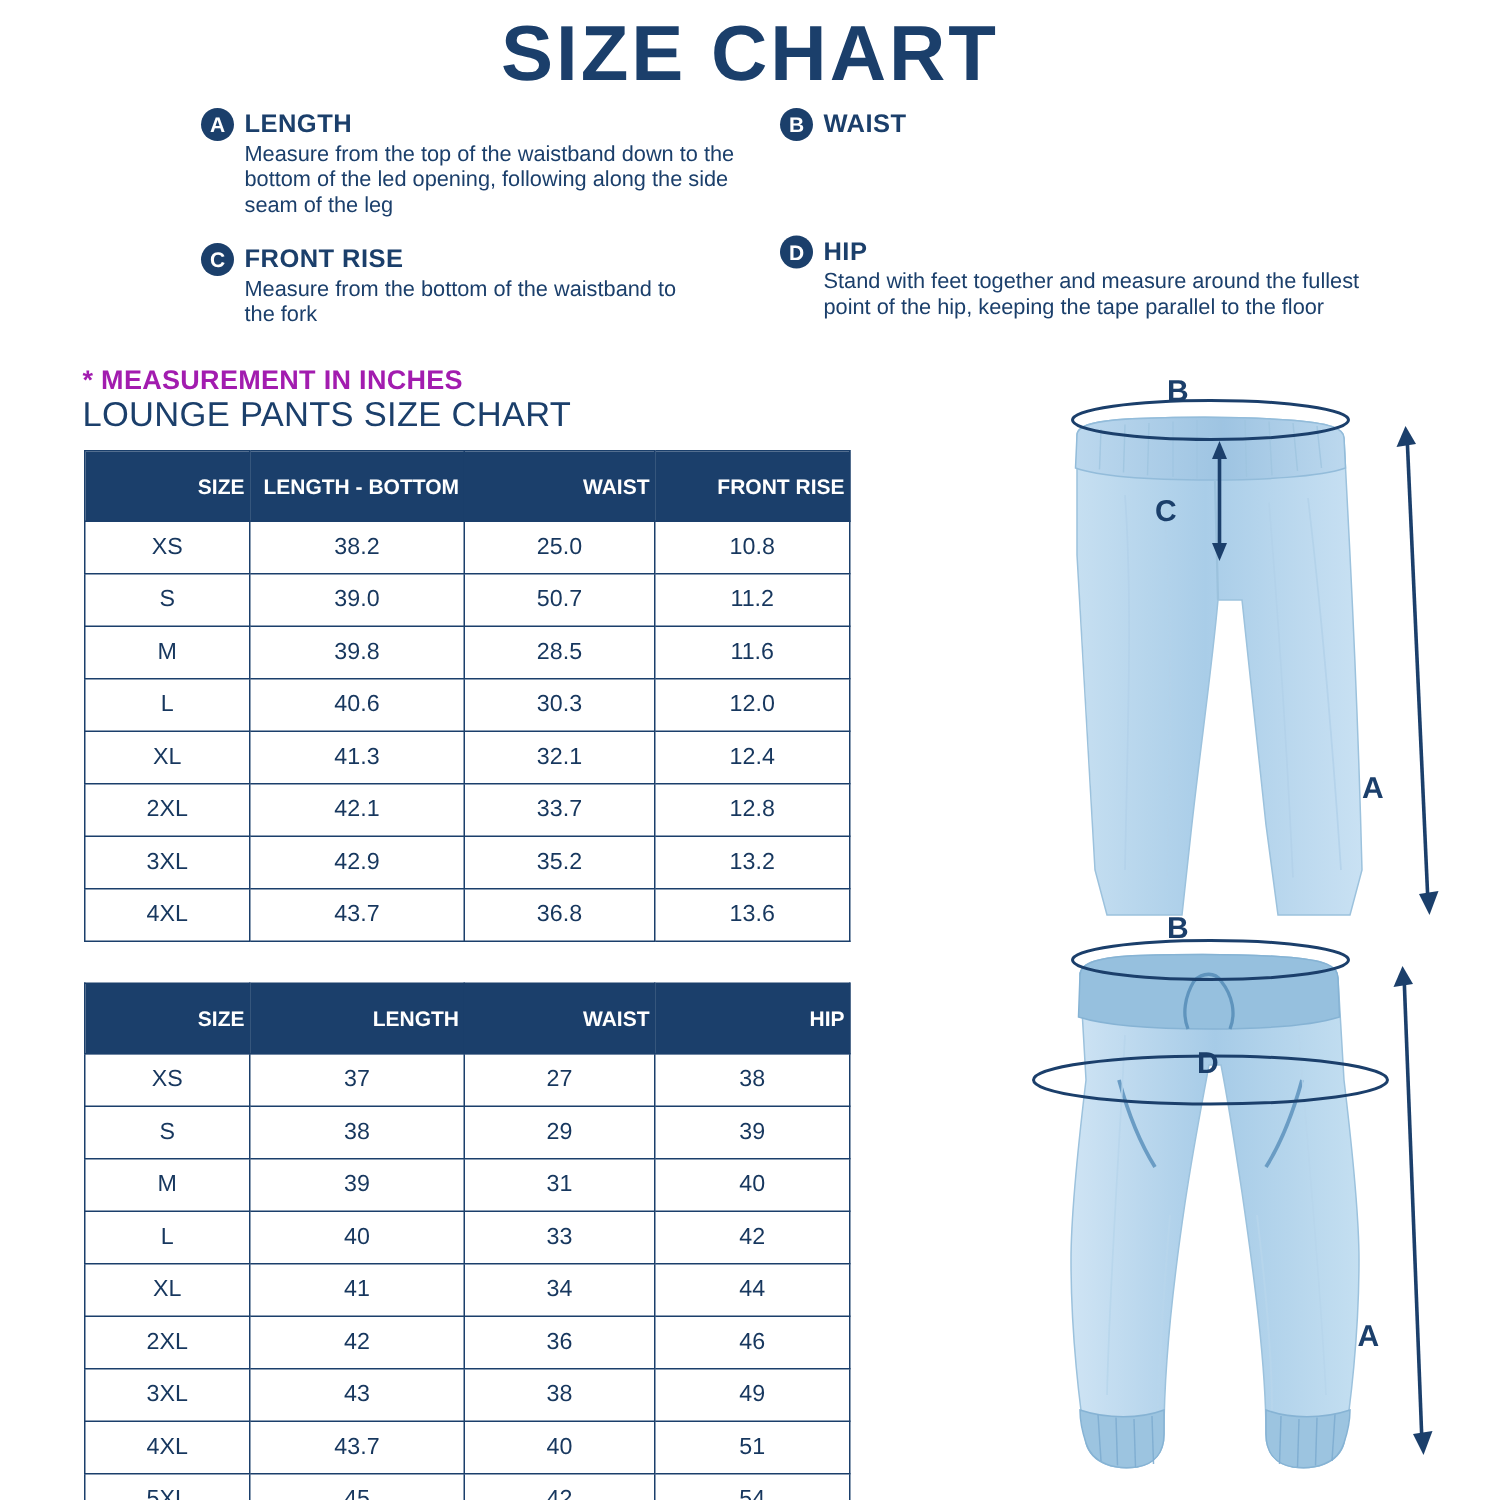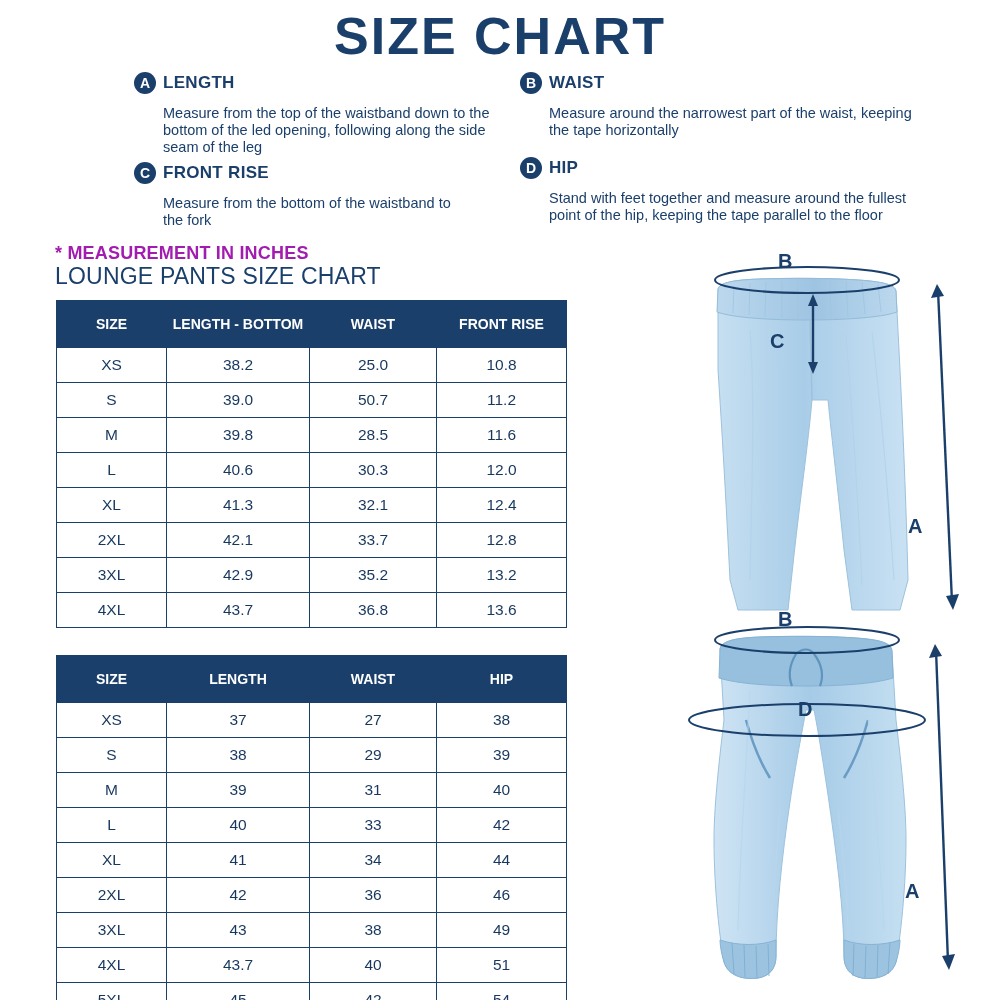--- a/index.html
+++ b/index.html
@@ -64,21 +64,21 @@
     gap: 7px;
   }
   .legend-title {
     font-size: 17px;
     font-weight: bold;
     color: #1b3f6b;
     letter-spacing: .3px;
   }
   .legend-desc {
     margin-left: 29px;
-    margin-top: 11px;
+    margin-top: 1px;
     font-size: 14.5px;
     line-height: 17px;
     color: #1b3f6b;
     font-weight: 400;
   }
 
   #legend-a { top: 0;   left: 14px;  width: 370px; }
   #legend-b { top: 0;   left: 400px; width: 400px; }
   #legend-c { top: 90px; left: 14px;  width: 340px; }
   #legend-d { top: 85px; left: 400px; width: 400px; }
@@ -122,20 +122,21 @@
     color: #17375e;
   }
   table.size-table thead th {
     background: #1b3f6b;
     color: #ffffff;
     font-size: 14px;
     font-weight: bold;
     height: 42px;
     line-height: 15px;
     padding: 2px 3px;
+    text-align: right;
   }
   table.size-table tbody td {
     height: 32px;
     font-size: 15.5px;
     background: #ffffff;
   }
   table.size-table col.c-size { width: 110px; }
   table.size-table col.c-1    { width: 143px; }
   table.size-table col.c-2    { width: 127px; }
   table.size-table col.c-3    { width: 130px; }
@@ -175,21 +176,20 @@
         <span class="legend-title">LENGTH</span>
       </div>
       <div class="legend-desc">Measure from the top of the waistband down to the bottom of the led opening, following along the side seam of the leg</div>
     </div>
 
     <div class="legend-item" id="legend-b">
       <div class="legend-head">
         <span class="badge">B</span>
         <span class="legend-title">WAIST</span>
       </div>
-      <div class="legend-desc">Measure around the narrowest part of the waist, keeping the tape horizontally</div>
     </div>
 
     <div class="legend-item" id="legend-c">
       <div class="legend-head">
         <span class="badge">C</span>
         <span class="legend-title">FRONT RISE</span>
       </div>
       <div class="legend-desc">Measure from the bottom of the waistband to the fork</div>
     </div>
 

